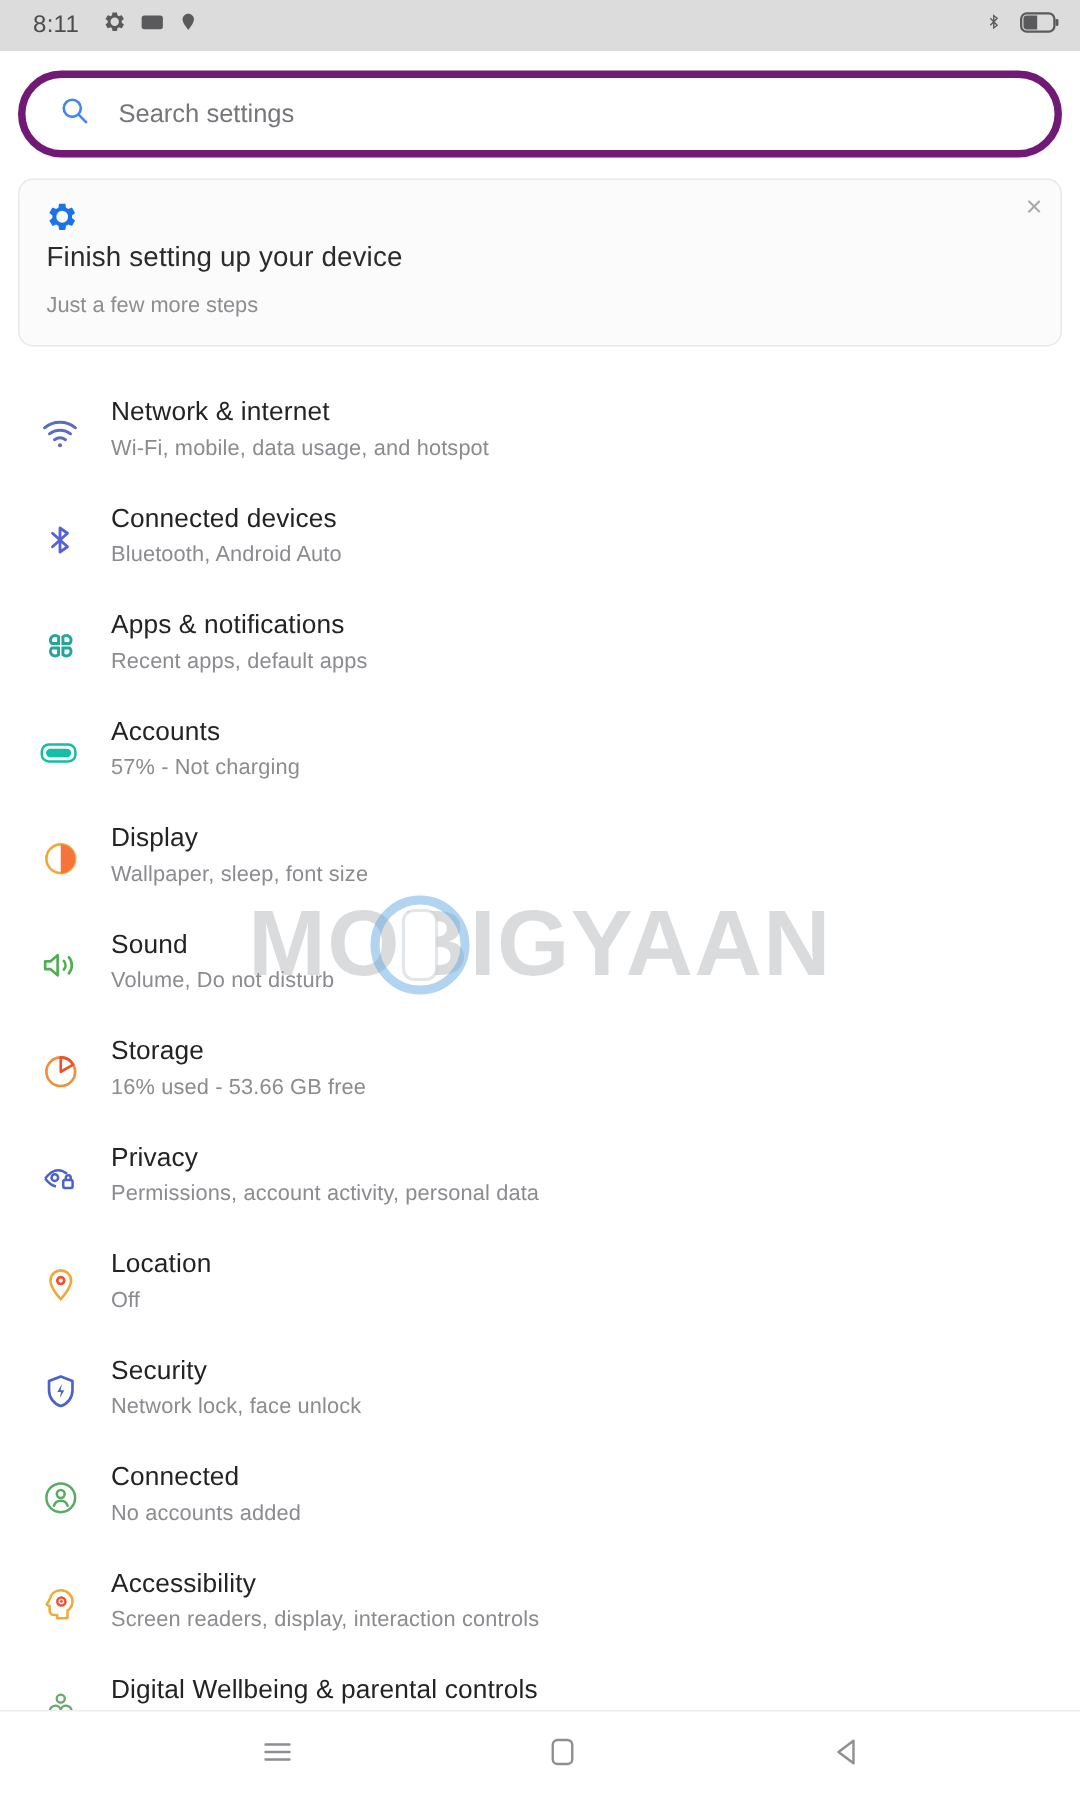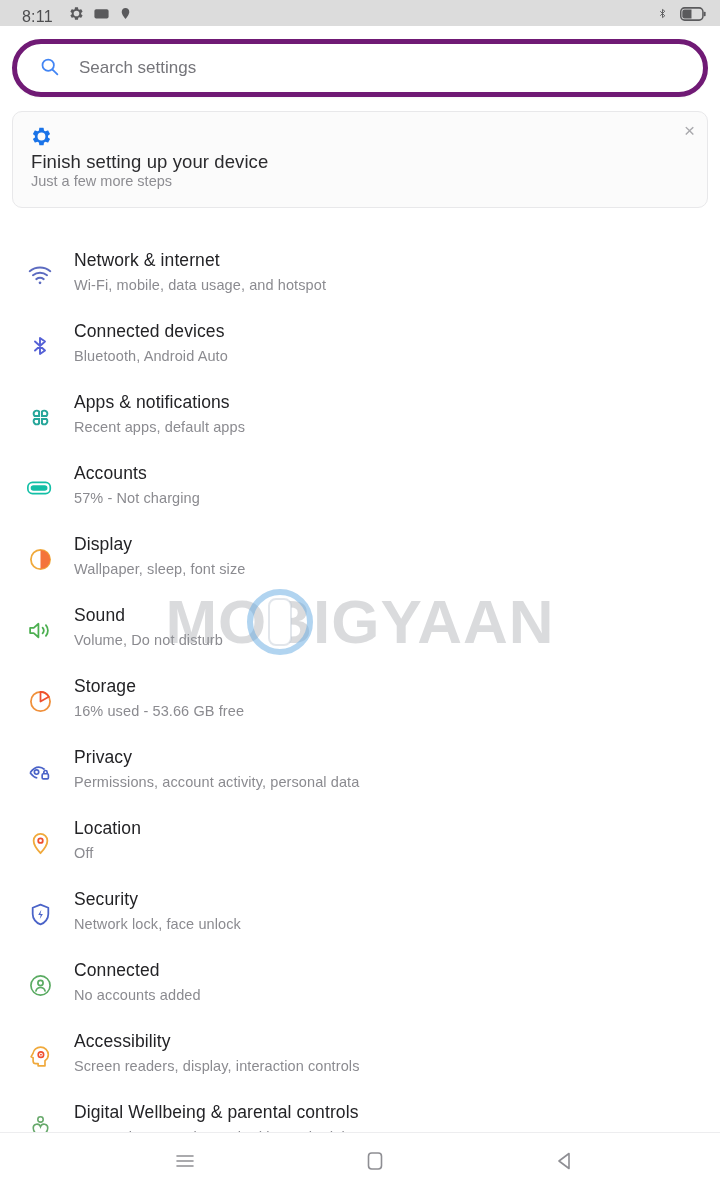--- a/index.html
+++ b/index.html
@@ -11,24 +11,24 @@
     width: 720px;
     height: 1200px;
     font-family: "Liberation Sans", sans-serif;
     -webkit-font-smoothing: antialiased;
     overflow: hidden;
     position: relative;
   }
 
   
   #status-bar {
-    height: 26px;
+    height: 34px;
     background: #dcdcdc;
     display: flex;
-    align-items: flex-end;
+    align-items: center;
     padding: 0 14px 0 22px;
     box-sizing: border-box;
     color: #59595b;
   }
   #status-clock {
     font-size: 16px;
     color: #4d4d4f;
     letter-spacing: .2px;
   }
   .status-left-icons {
@@ -82,40 +82,40 @@
     box-sizing: border-box;
   }
   #setup-card-title {
     font-size: 18.5px;
     color: #2b2b2e;
     letter-spacing: .1px;
   }
   #setup-card-subtitle {
     font-size: 14.5px;
     color: #8d8d92;
-    margin-top: 0;
+    margin-top: 14px;
   }
   #setup-card-close {
     position: absolute;
     top: 9px;
     right: 12px;
     font-size: 19px;
     color: #a9a9ad;
     line-height: 1;
     cursor: pointer;
     font-family: "Liberation Sans", sans-serif;
   }
 
   
   #settings-list {
     margin-top: 14px;
   }
   .settings-row {
     display: flex;
-    align-items: flex-end;
+    align-items: center;
     height: 71px;
     padding-left: 22px;
     box-sizing: border-box;
     cursor: pointer;
   }
   .row-icon {
     width: 36px;
     min-width: 36px;
     height: 36px;
     display: flex;

